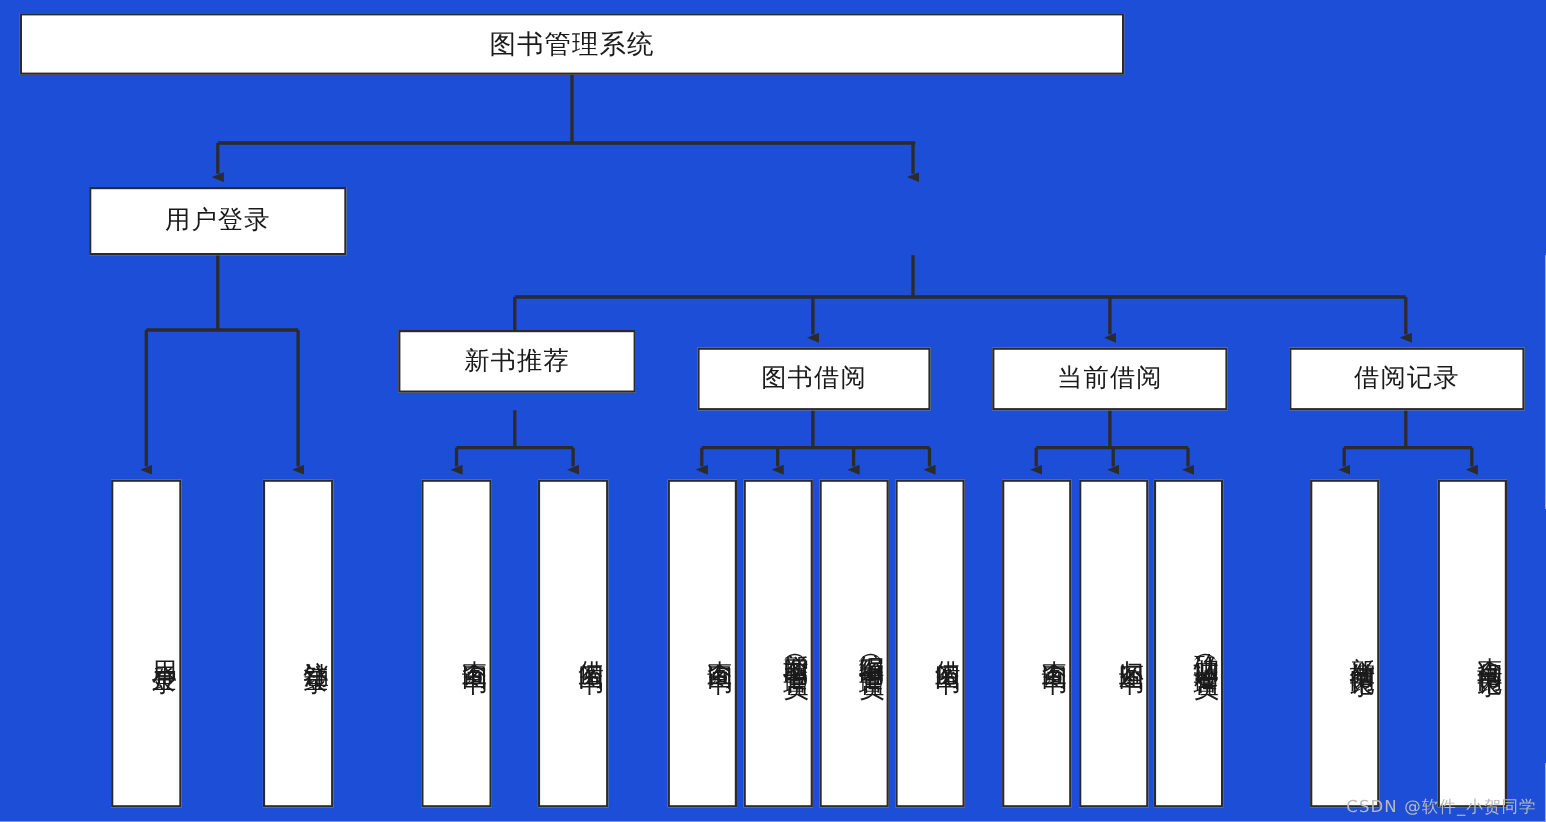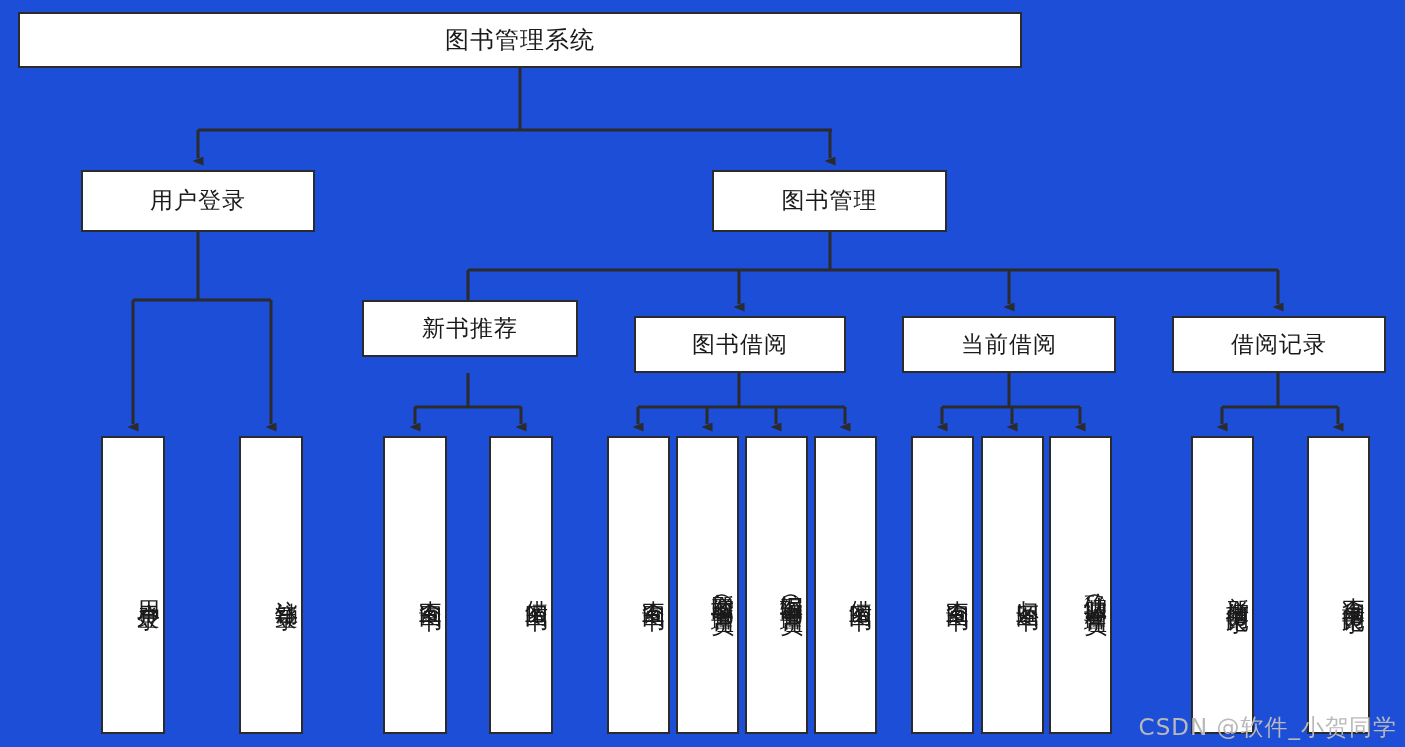--- a/index.html
+++ b/index.html
@@ -55,21 +55,21 @@
   }
   .node.vert .vtext {
     writing-mode: vertical-rl;
     text-orientation: upright;
     white-space: nowrap;
   }
   .watermark {
     position: absolute;
     right: 8px;
     bottom: 4px;
-    font-size: 23px;
+    font-size: 15px;
     color: #b9b9b9;
     letter-spacing: 1px;
     white-space: nowrap;
   }
 </style>
 </head>
 <body>
 
 <div id="canvas">
 
@@ -123,23 +123,20 @@
     </g>
   </svg>
 
   <div class="node horiz root" style="left:18px; top:12px; width:1004px; height:56px;">
     <span>图书管理系统</span>
   </div>
 
   <div class="node horiz" style="left:81px; top:170px; width:234px; height:62px;">
     <span>用户登录</span>
   </div>
-  <div class="node horiz" style="left:712px; top:170px; width:235px; height:62px;">
-    <span>图书管理</span>
-  </div>
 
   <div class="node horiz" style="left:362px; top:300px; width:216px; height:57px;">
     <span>新书推荐</span>
   </div>
   <div class="node horiz" style="left:634px; top:316px; width:212px; height:57px;justify-content:center;">
     <span>图书借阅</span>
   </div>
   <div class="node horiz" style="left:902px; top:316px; width:214px; height:57px;">
     <span>当前借阅</span>
   </div>

